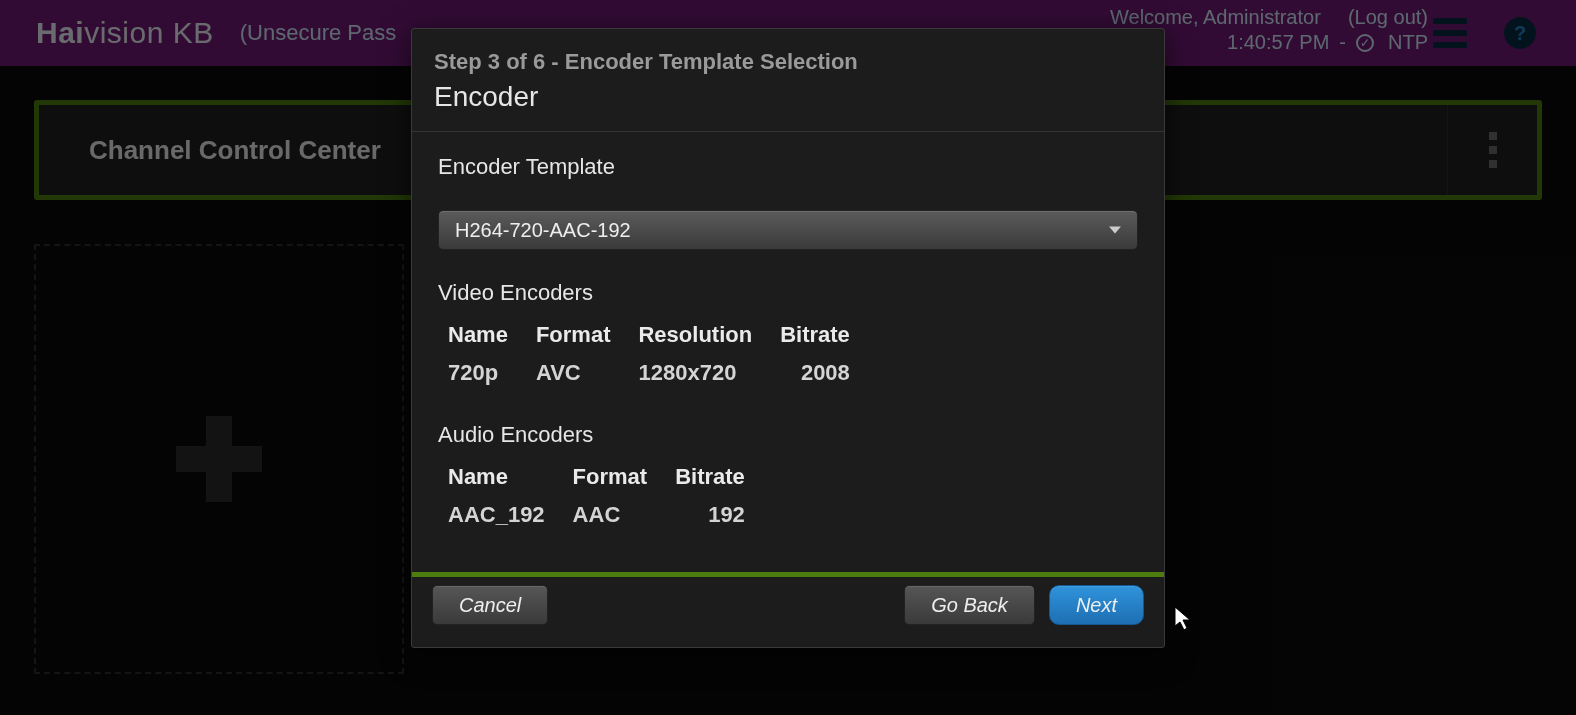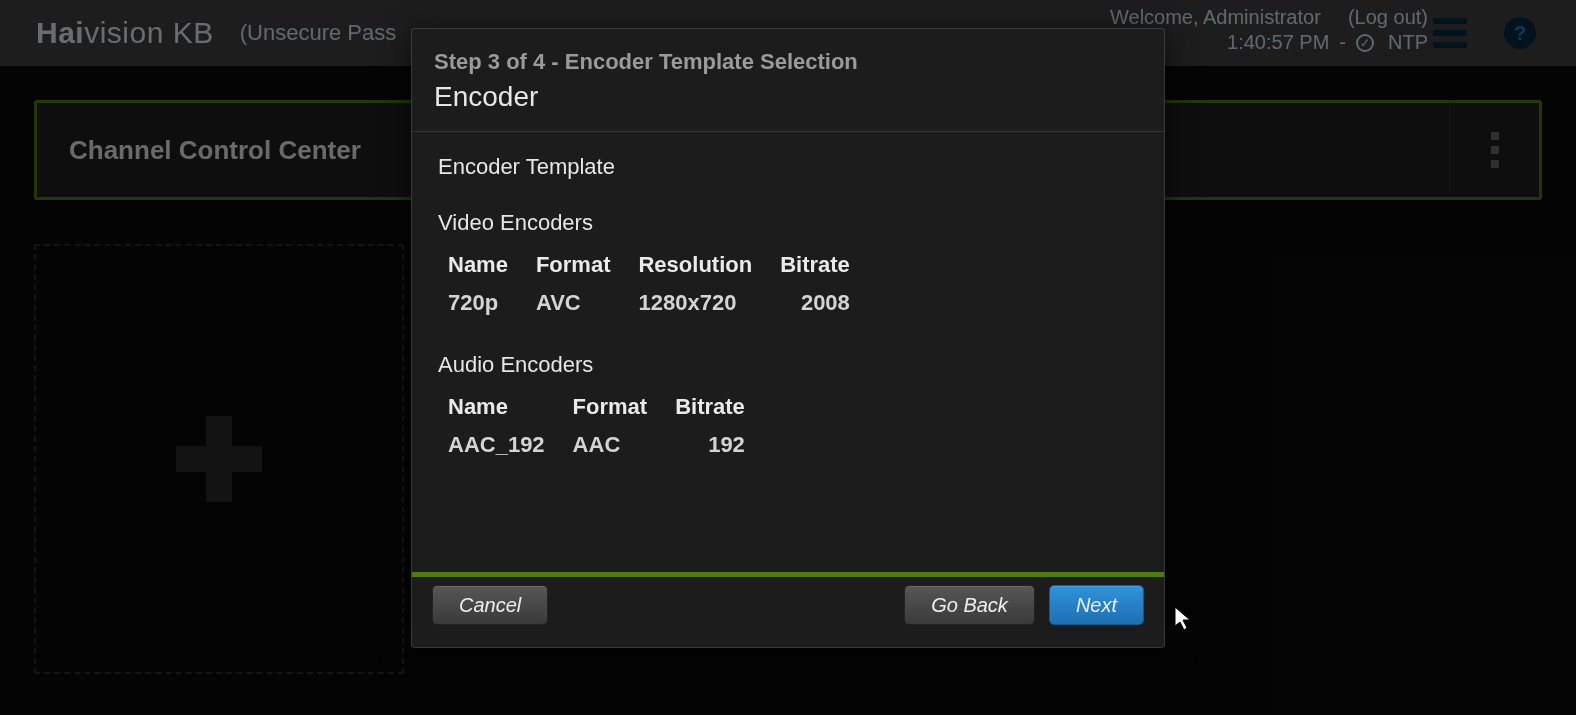--- a/index.html
+++ b/index.html
@@ -6,21 +6,21 @@
     body {
       width: 1576px;
       height: 715px;
       background: #0a0a0a;
       color: #ddd;
       overflow: hidden;
       position: relative;
     }
     
     .topbar {
-      background: #404040;
+      background: #701a75;
       height: 66px;
       display: flex;
       align-items: center;
       padding: 0 28px 0 36px;
       position: relative;
     }
     .brand {
       font-size: 30px;
       font-weight: 300;
       color: #e8eef3;
@@ -74,26 +74,26 @@
       display:inline-flex; width:18px; height:18px; border:2px solid #cfe6f7; border-radius:50%;
       align-items:center; justify-content:center; font-size:12px; line-height:1; margin-right:4px;
     }
 
     
     .page {
       padding: 34px;
     }
     .panel-header-bar {
       background: #1f1f1f;
-      border: 3px solid #4d7c0f;
+      border: 5px solid #4d7c0f;
       border-radius: 3px;
       height: 100px;
       display:flex;
       align-items:center;
-      padding: 0 32px;
+      padding: 0 50px;
       position: relative;
     }
     .panel-title {
       font-size: 26px;
       font-weight: bold;
       color: #e8e8e8;
     }
     .panel-kebab {
       position:absolute;
       right: 0;
@@ -250,21 +250,21 @@
       cursor:pointer;
       border:1px solid #222;
       background: linear-gradient(#565656,#3a3a3a);
       box-shadow: inset 0 1px 0 rgba(255,255,255,0.1);
     }
     .btn.primary {
       background: linear-gradient(#2f93db,#1e6fb3);
       border-color:#15578f;
     }
     .foot-spacer { flex:1; }
-    .btn + .btn { margin-left: 14px; }
+    .btn + .btn { margin-left: 14px; border-radius: 10px; }
 
     .cursor {
       position:absolute;
       left: 1174px;
       top: 606px;
       pointer-events:none;
     }
   </style>
 </head>
 <body>
@@ -316,25 +316,29 @@
   <div class="add-tile-area">
     <div class="add-tile">
       <div class="plus-icon"></div>
     </div>
   </div>
 </div>
 
 <div class="overlay">
   <div class="modal">
     <div class="modal-head">
-      <div class="modal-step">Step 3 of 4 - Encoder Template Selection</div>
+      <div class="modal-step">Step 3 of 6 - Encoder Template Selection</div>
       <div class="modal-title">Encoder</div>
     </div>
     <div class="modal-body">
       <div class="field-label">Encoder Template</div>
+      <div class="select">
+        <span>H264-720-AAC-192</span>
+        <span class="caret"></span>
+      </div>
 
       <div class="section-label">Video Encoders</div>
       <table class="enc">
         <thead>
           <tr>
             <th>Name</th>
             <th>Format</th>
             <th>Resolution</th>
             <th class="num">Bitrate</th>
           </tr>

